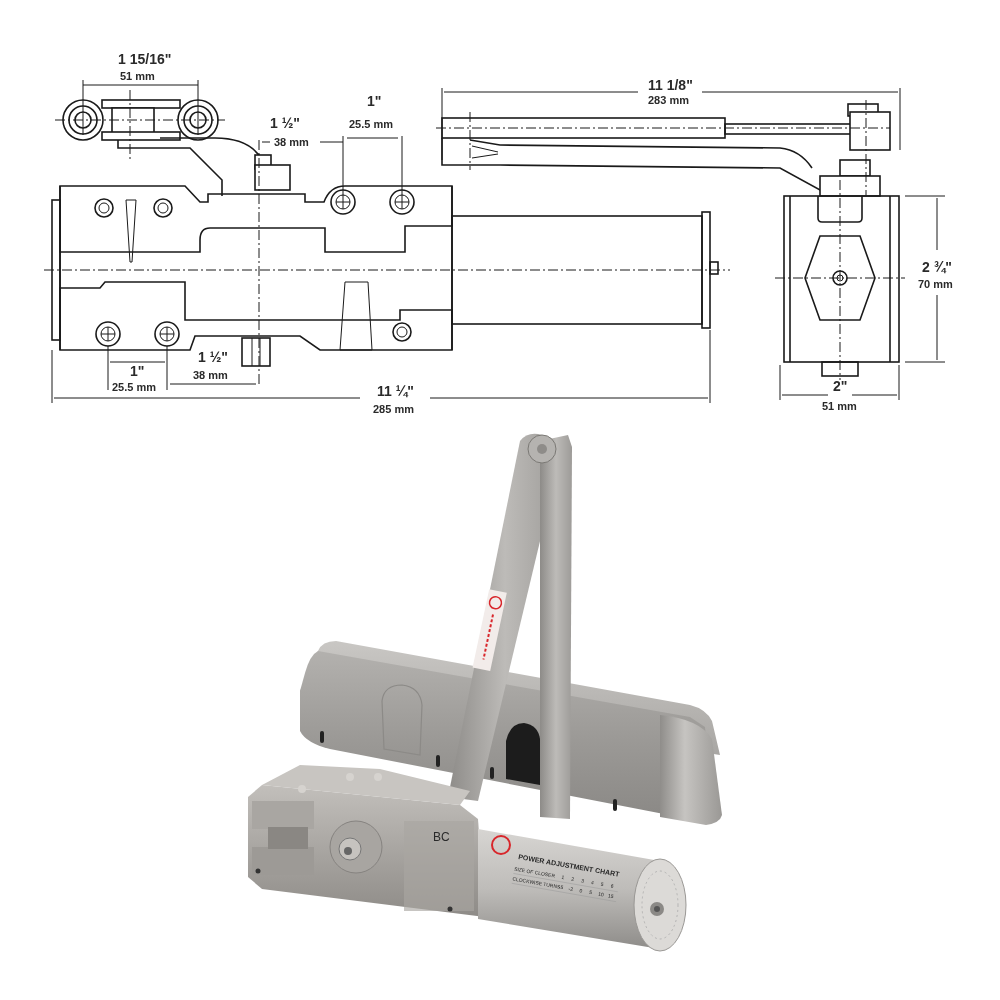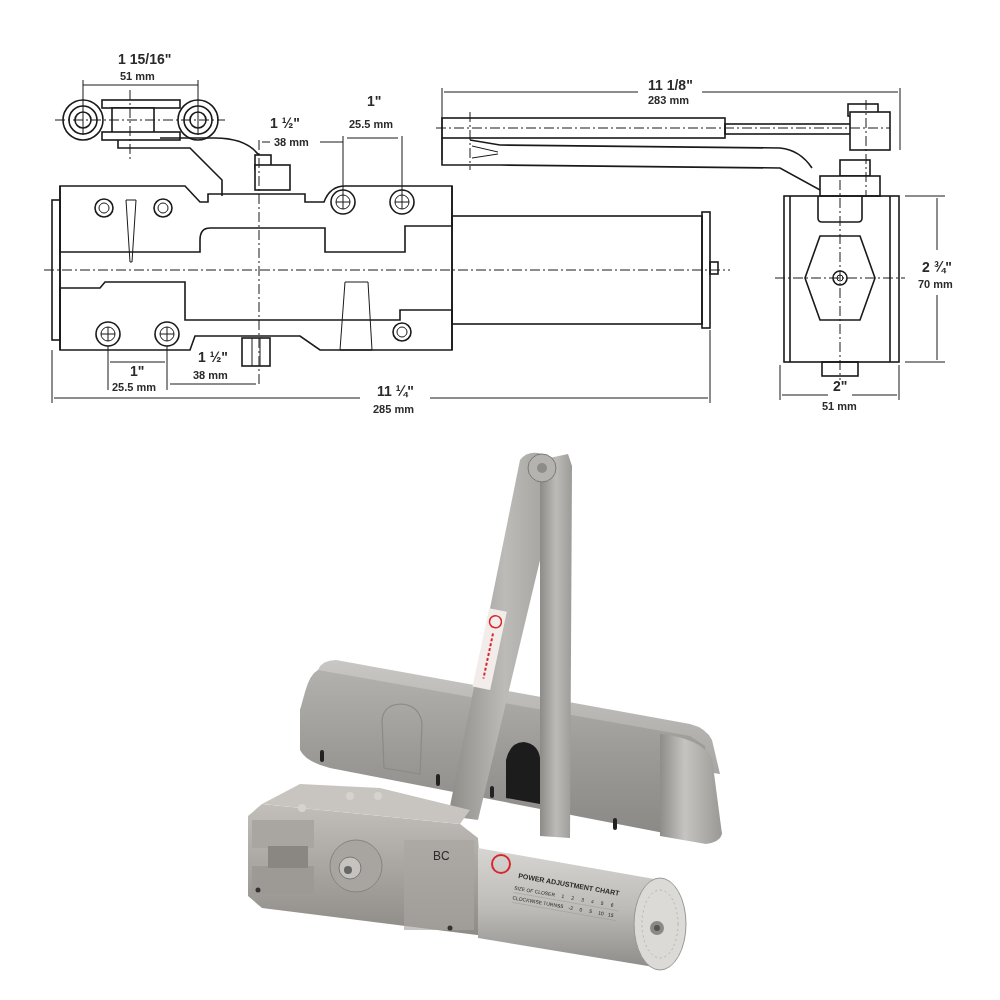--- a/index.html
+++ b/index.html
@@ -1,19 +1,19 @@
 <!DOCTYPE html>
 <html><head>
 <meta charset="utf-8">
 <style>
   html, body { margin: 0; padding: 0; background: #ffffff; }
   body { width: 1000px; height: 1000px; position: relative; overflow: hidden;
          font-family: "Liberation Sans", sans-serif; }
   .drawing { position: absolute; left: 0; top: 0; width: 1000px; height: 440px; }
-  .photo { position: absolute; left: 0; top: 438px; width: 876px; height: 560px; }
+  .photo { position: absolute; left: 0; top: 419px; width: 876px; height: 560px; }
   svg text { font-family: "Liberation Sans", sans-serif; fill: #2a2a2a; }
   .dim-in { font-size: 14px; font-weight: bold; }
   .dim-mm { font-size: 11px; font-weight: bold; }
   .ln { stroke: #1a1a1a; stroke-width: 1.6; fill: none; }
   .ln-thin { stroke: #1a1a1a; stroke-width: 1; fill: none; }
   .dash { stroke: #1a1a1a; stroke-width: 1; stroke-dasharray: 10 3 2 3; fill: none; }
   .fillw { fill: #ffffff; stroke: #1a1a1a; stroke-width: 1.6; }
 </style>
 </head>
 <body>

